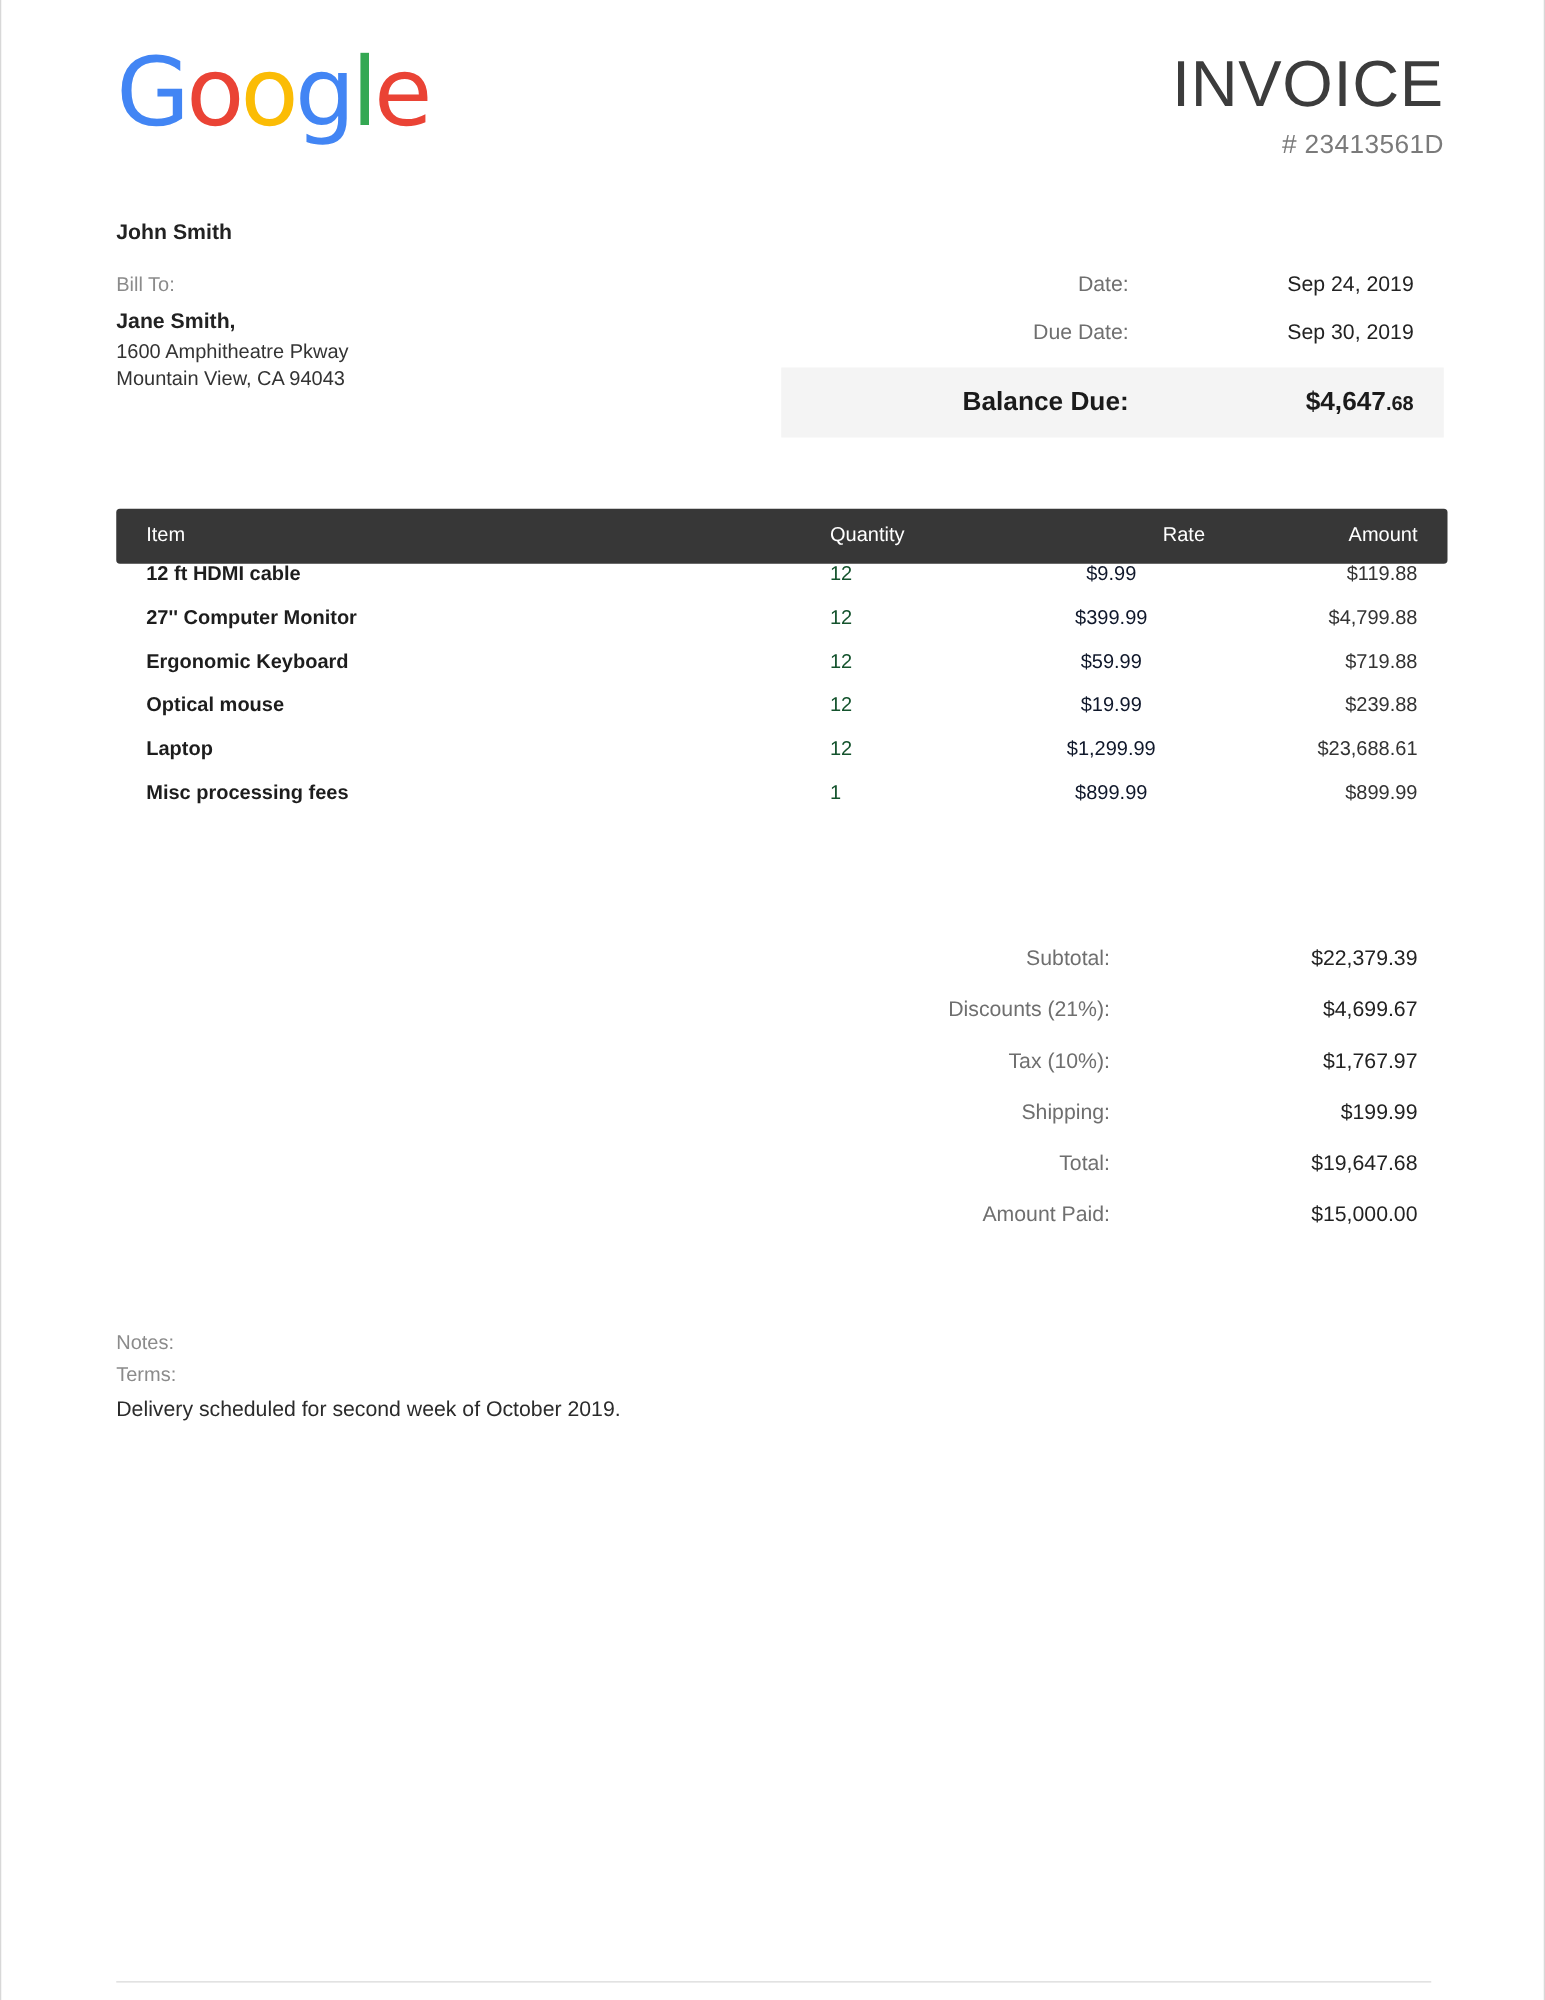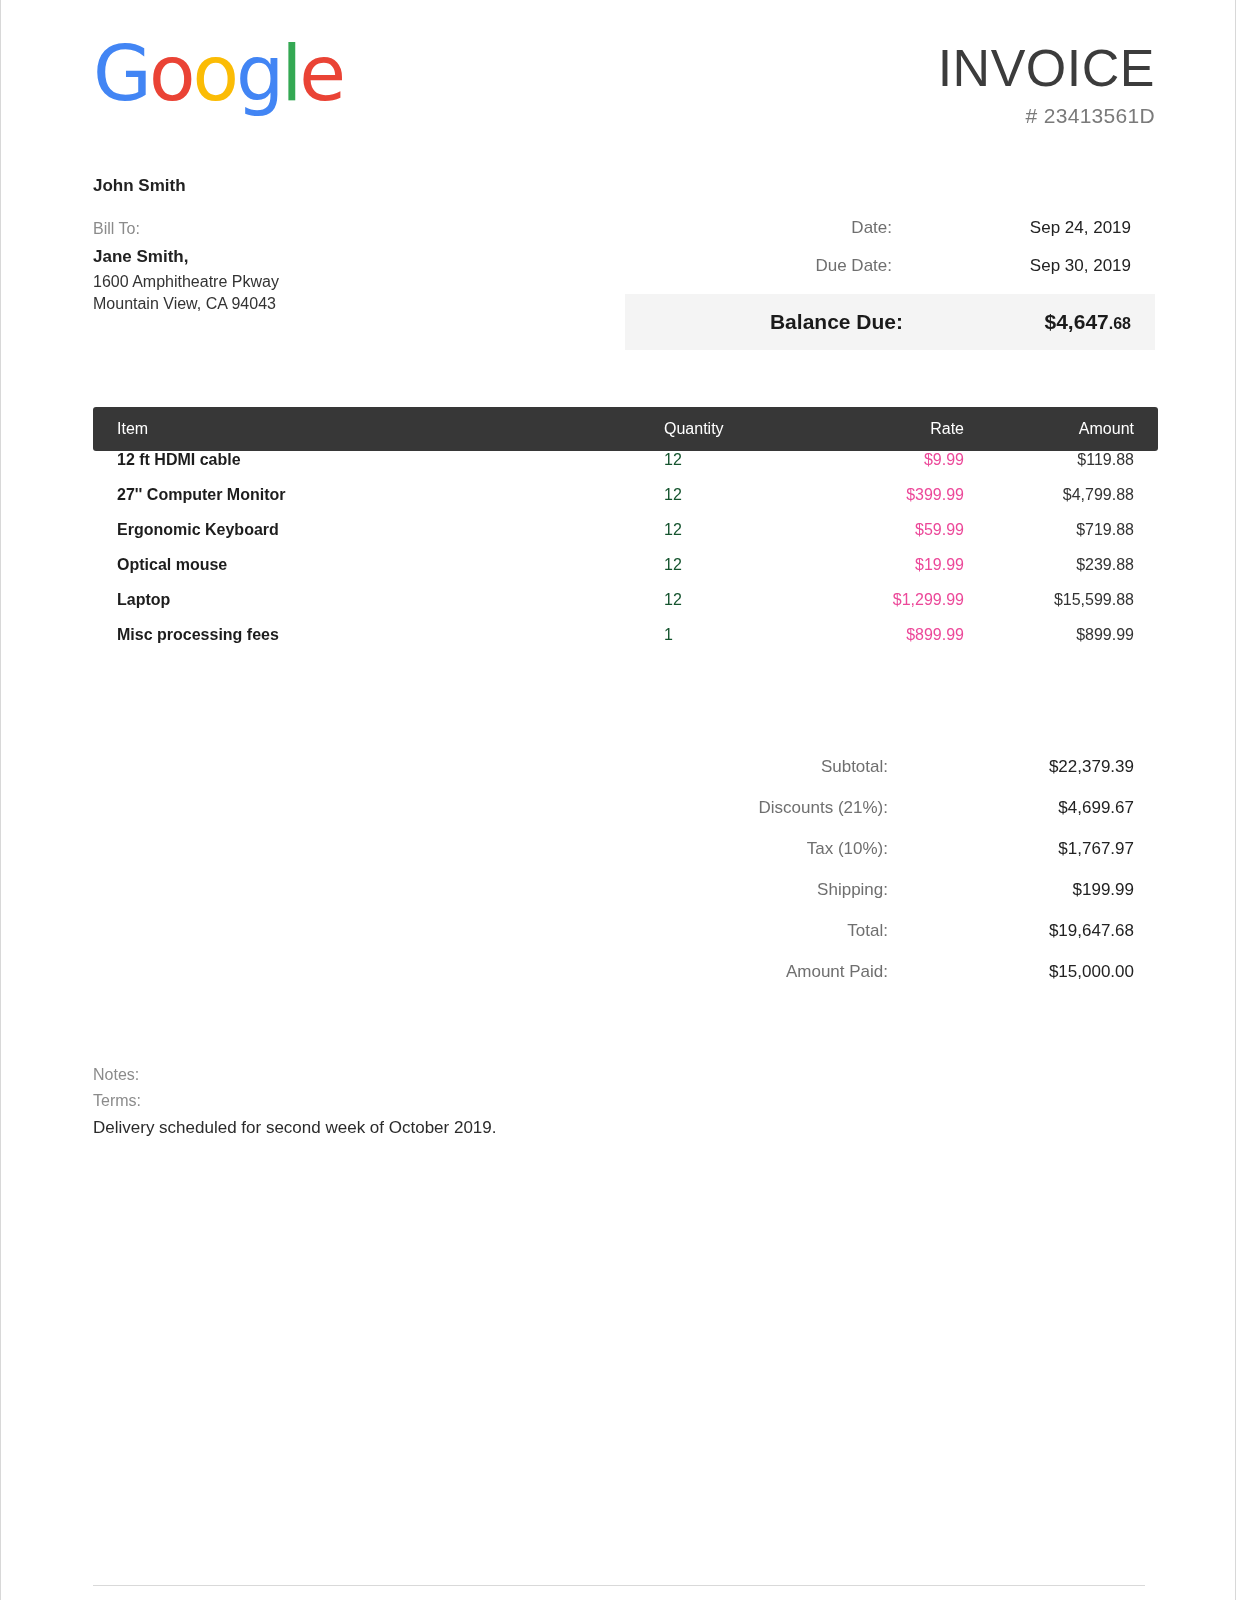--- a/index.html
+++ b/index.html
@@ -101,21 +101,20 @@
   .meta {
     width: 530px;
     margin-top: 42px;
   }
   .meta-row {
     display: flex;
     justify-content: space-between;
     align-items: baseline;
     padding: 0 24px 0 0;
     margin-bottom: 18px;
-    gap: 11px;
   }
   .meta-row .k {
     font-size: 17px;
     color: #6f6f6f;
     text-align: right;
     flex: 1;
     padding-right: 78px;
   }
   .meta-row .v {
     font-size: 17px;
@@ -169,21 +168,21 @@
 
   .trow {
     display: flex;
     align-items: baseline;
     height: 35px;
     font-size: 16px;
   }
   .trow:first-of-type { margin-top: 14px; }
   .trow .c-item { flex: 1; padding-left: 24px; font-weight: bold; color: #1d1d1d; }
   .trow .c-qty { width: 150px; text-align: left; color: #14532d; }
-  .trow .c-rate { width: 150px; text-align: right; color: #ec4899; }
+  .trow .c-rate { width: 150px; text-align: center; color: #0f172a; }
   .trow .c-amt { width: 170px; text-align: right; padding-right: 24px; color: #333; }
 
   
   .totals {
     width: 1065px;
     margin-top: 96px;
   }
   .t-row {
     display: flex;
     justify-content: flex-end;
@@ -298,21 +297,21 @@
       <div class="trow">
         <div class="c-item">Optical mouse</div>
         <div class="c-qty">12</div>
         <div class="c-rate">$19.99</div>
         <div class="c-amt">$239.88</div>
       </div>
       <div class="trow">
         <div class="c-item">Laptop</div>
         <div class="c-qty">12</div>
         <div class="c-rate">$1,299.99</div>
-        <div class="c-amt">$15,599.88</div>
+        <div class="c-amt">$23,688.61</div>
       </div>
       <div class="trow">
         <div class="c-item">Misc processing fees</div>
         <div class="c-qty">1</div>
         <div class="c-rate">$899.99</div>
         <div class="c-amt">$899.99</div>
       </div>
     </div>
 
     <div class="totals">

